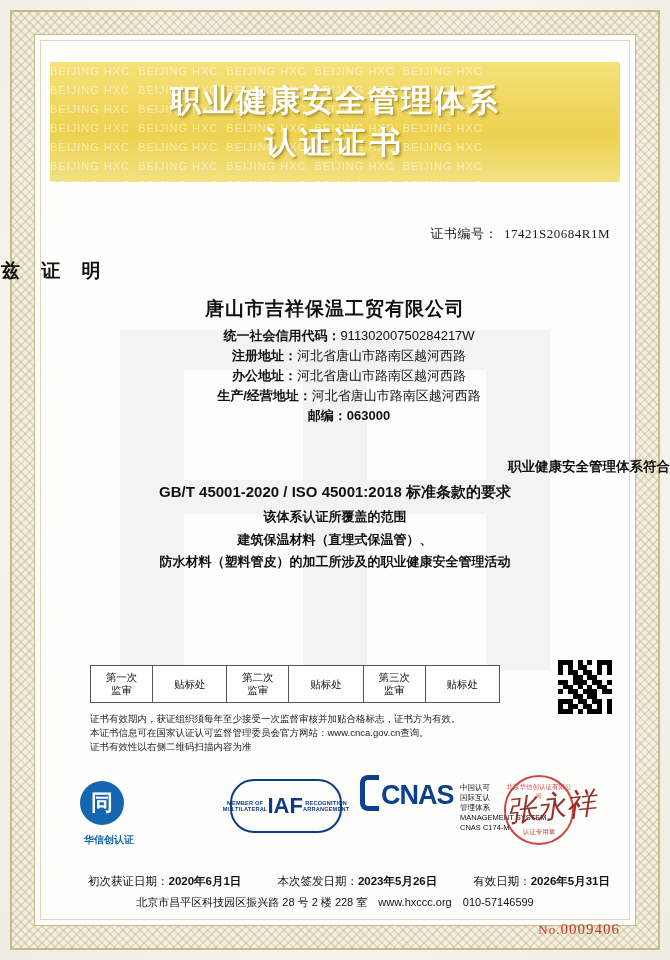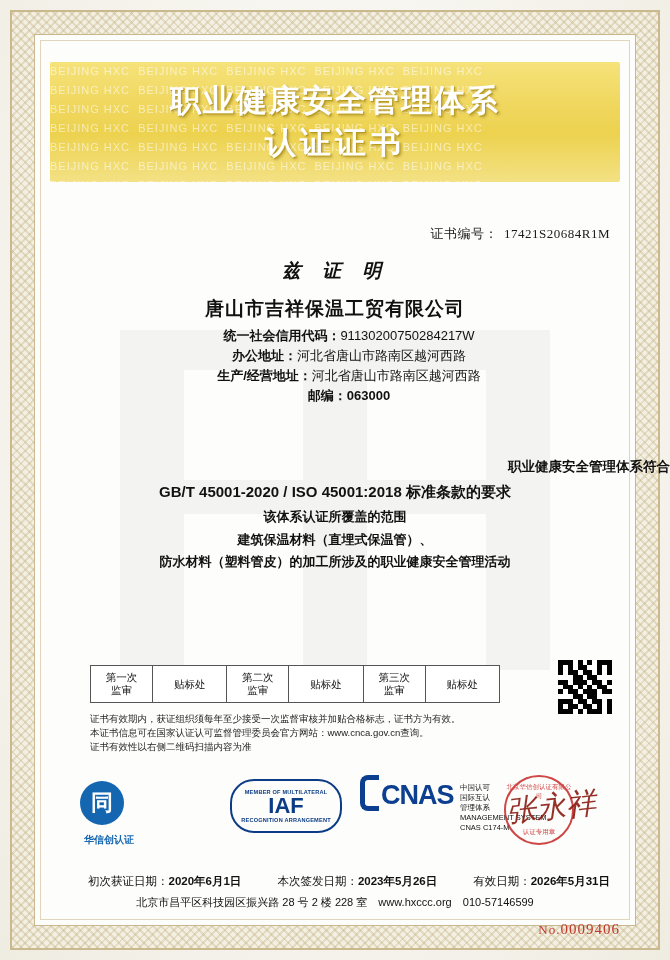--- a/index.html
+++ b/index.html
@@ -108,26 +108,25 @@
     color: #1a1a1a;
     letter-spacing: 0.5px;
   }
   .cert-no .label { margin-right: 6px; }
   .cert-no .value { font-family: "Liberation Serif", serif; }
 
   .hereby {
     position: absolute;
     left: 1px; right: 0;
     top: 258px;
-    text-align: center;
+    text-align: left;
     font-size: 19px;
     font-weight: bold;
     letter-spacing: 8px;
     color: #111;
-    font-style: italic;
   }
   .company {
     position: absolute;
     left: 0; right: 0;
     top: 296px;
     text-align: center;
     font-size: 19px;
     font-weight: bold;
     color: #111;
     letter-spacing: 1px;
@@ -244,21 +243,21 @@
     color: #1566b0;
     font-weight: bold;
     white-space: nowrap;
   }
   .logo-iaf {
     left: 160px; top: 4px;
     width: 108px; height: 50px;
     border: 2px solid #0d3c86;
     border-radius: 24px;
     color: #0d3c86;
-    flex-direction: column;
+    flex-direction: row;
     justify-content: center;
     text-align: center;
   }
   .iaf-top { font-size: 5.6px; letter-spacing: 0.2px; font-weight: bold; }
   .iaf-main { font-size: 22px; font-weight: bold; line-height: 22px; }
   .iaf-bot { font-size: 5.6px; letter-spacing: 0.2px; font-weight: bold; }
   .logo-cnas {
     left: 290px; top: 0; align-items: flex-end;
   }
   .cnas-text {
@@ -392,20 +391,21 @@
 
   <div class="cert-no">
     <span class="label">证书编号：</span><span class="value">17421S20684R1M</span>
   </div>
 
   <div class="hereby">兹 证 明</div>
   <div class="company">唐山市吉祥保温工贸有限公司</div>
 
   <div class="info">
     <div class="row"><span class="k">统一社会信用代码：</span><span class="v">91130200750284217W</span></div>
+    <div class="row"><span class="k">注册地址：</span><span class="v">河北省唐山市路南区越河西路</span></div>
     <div class="row"><span class="k">办公地址：</span><span class="v">河北省唐山市路南区越河西路</span></div>
     <div class="row"><span class="k">生产/经营地址：</span><span class="v">河北省唐山市路南区越河西路</span></div>
     <div class="row"><span class="post">邮编：</span><span class="post">063000</span></div>
   </div>
 
   <div class="scope">
     <div class="l1">职业健康安全管理体系符合</div>
     <div class="l2">GB/T 45001-2020 / ISO 45001:2018 标准条款的要求</div>
     <div class="l3">该体系认证所覆盖的范围</div>
     <div class="l4">建筑保温材料（直埋式保温管）、</div>

